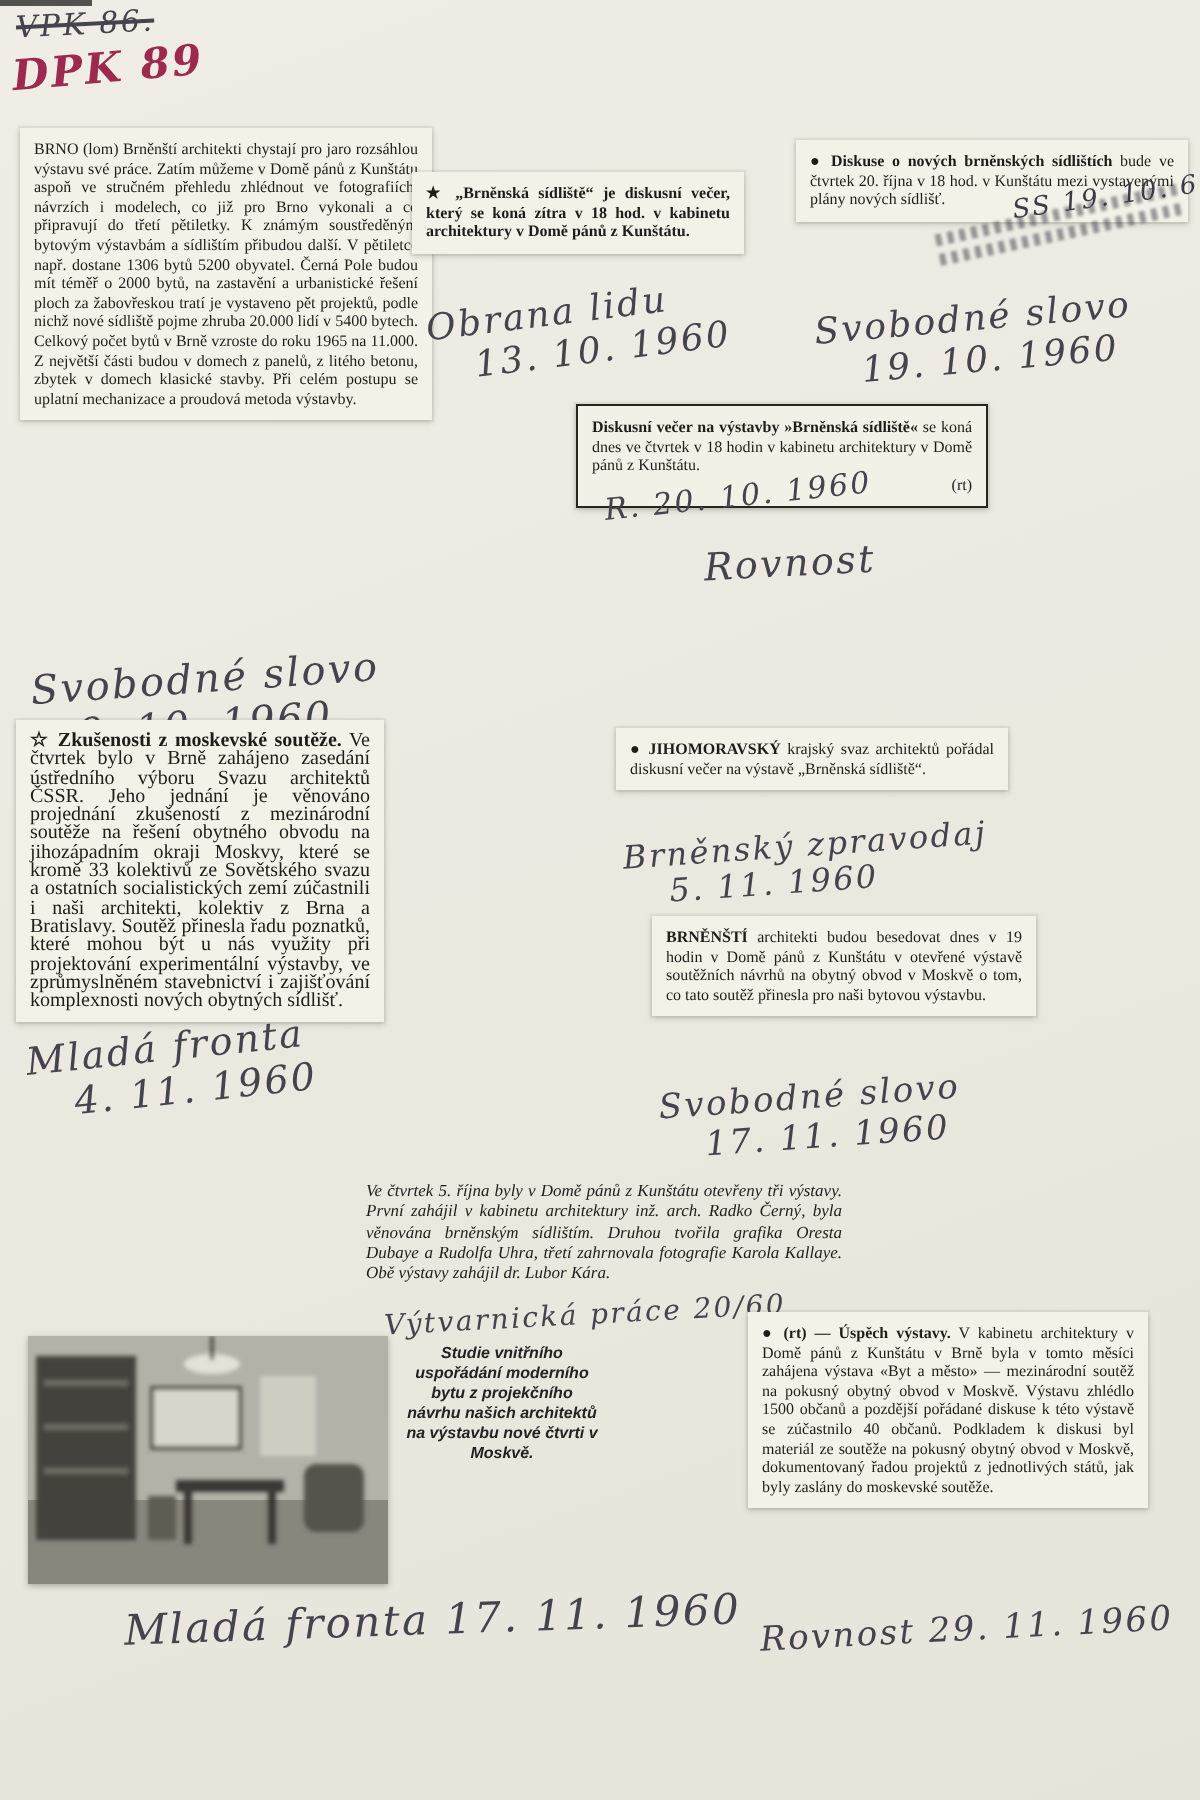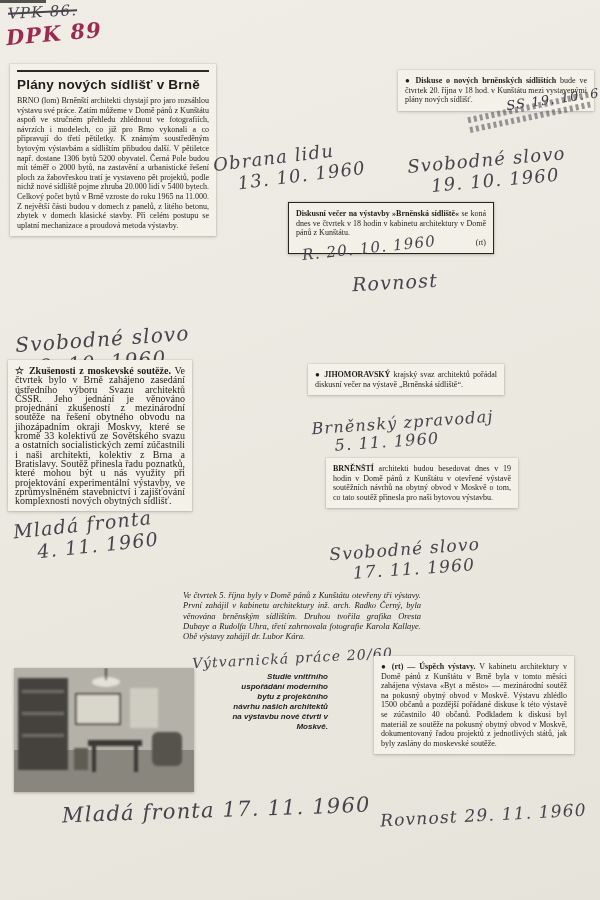--- a/index.html
+++ b/index.html
@@ -59,45 +59,47 @@
   .stamp .row{height:6px;margin-bottom:4px;
     background:repeating-linear-gradient(90deg,rgba(55,55,65,.75) 0 3px,transparent 3px 6px);}
 
   
   .photo{position:absolute;left:14px;top:668px;width:180px;height:124px;
     box-shadow:0 1px 3px rgba(60,55,40,.35);background:#9a978f;}
   .caption{
     position:absolute;left:202px;top:672px;width:98px;
     font-family:"Liberation Sans",sans-serif;
     font-weight:bold;font-style:italic;font-size:8px;line-height:10px;
-    text-align:right;color:#222;margin-left:28px;
+    text-align:center;color:#222;
   }
 </style>
 </head>
 <body>
 
 <div class="sheet">
   <div class="scan-edge"></div>
 
   <div class="hand" style="left:8px;top:4px;font-size:15px;transform:rotate(-3deg);">
     <span class="crossed">VPK 86.</span>
   </div>
   <div class="hand red-ink" style="left:6px;top:22px;font-size:21px;transform:rotate(-5deg);">
     <span>DPK 89</span>
   </div>
 
   <div class="clip" style="left:10px;top:64px;width:192px;">
-    <h1 class="headline">Plány nových sídlišť v Brně</h1>
     <p class="news">BRNO (lom) Brněnští architekti chystají pro jaro rozsáhlou výstavu své práce. Zatím můžeme v Domě pánů z Kunštátu aspoň ve stručném přehledu zhlédnout ve fotografiích, návrzích i modelech, co již pro Brno vykonali a co připravují do třetí pětiletky. K známým soustředěným bytovým výstavbám a sídlištím přibudou další. V pětiletce např. dostane 1306 bytů 5200 obyvatel. Černá Pole budou mít téměř o 2000 bytů, na zastavění a urbanistické řešení ploch za žabovřeskou tratí je vystaveno pět projektů, podle nichž nové sídliště pojme zhruba 20.000 lidí v 5400 bytech. Celkový počet bytů v Brně vzroste do roku 1965 na 11.000. Z největší části budou v domech z panelů, z litého betonu, zbytek v domech klasické stavby. Při celém postupu se uplatní mechanizace a proudová metoda výstavby.</p>
   </div>
   <div class="hand" style="left:16px;top:328px;font-size:20px;transform:rotate(-4deg);">
     <div>Svobodné slovo</div>
     <div class="l2">9. 10. 1960</div>
   </div>
 
+  <div class="clip" style="left:206px;top:86px;width:152px;">
+    <p class="news lead">★ „Brněnská sídliště“ je diskusní večer, který se koná zítra v 18 hod. v kabinetu architektury v Domě pánů z Kunštátu.</p>
+  </div>
   <div class="hand" style="left:214px;top:146px;font-size:18px;transform:rotate(-7deg);">
     <div>Obrana lidu</div>
     <div class="l2">13. 10. 1960</div>
   </div>
 
   <div class="clip" style="left:398px;top:70px;width:182px;">
     <p class="news">
       <span class="lead">● Diskuse o nových brněnských sídlištích</span><span> bude ve čtvrtek 20. října v 18 hod. v Kunštátu mezi vystavenými plány nových sídlišť.</span>
     </p>
   </div>

